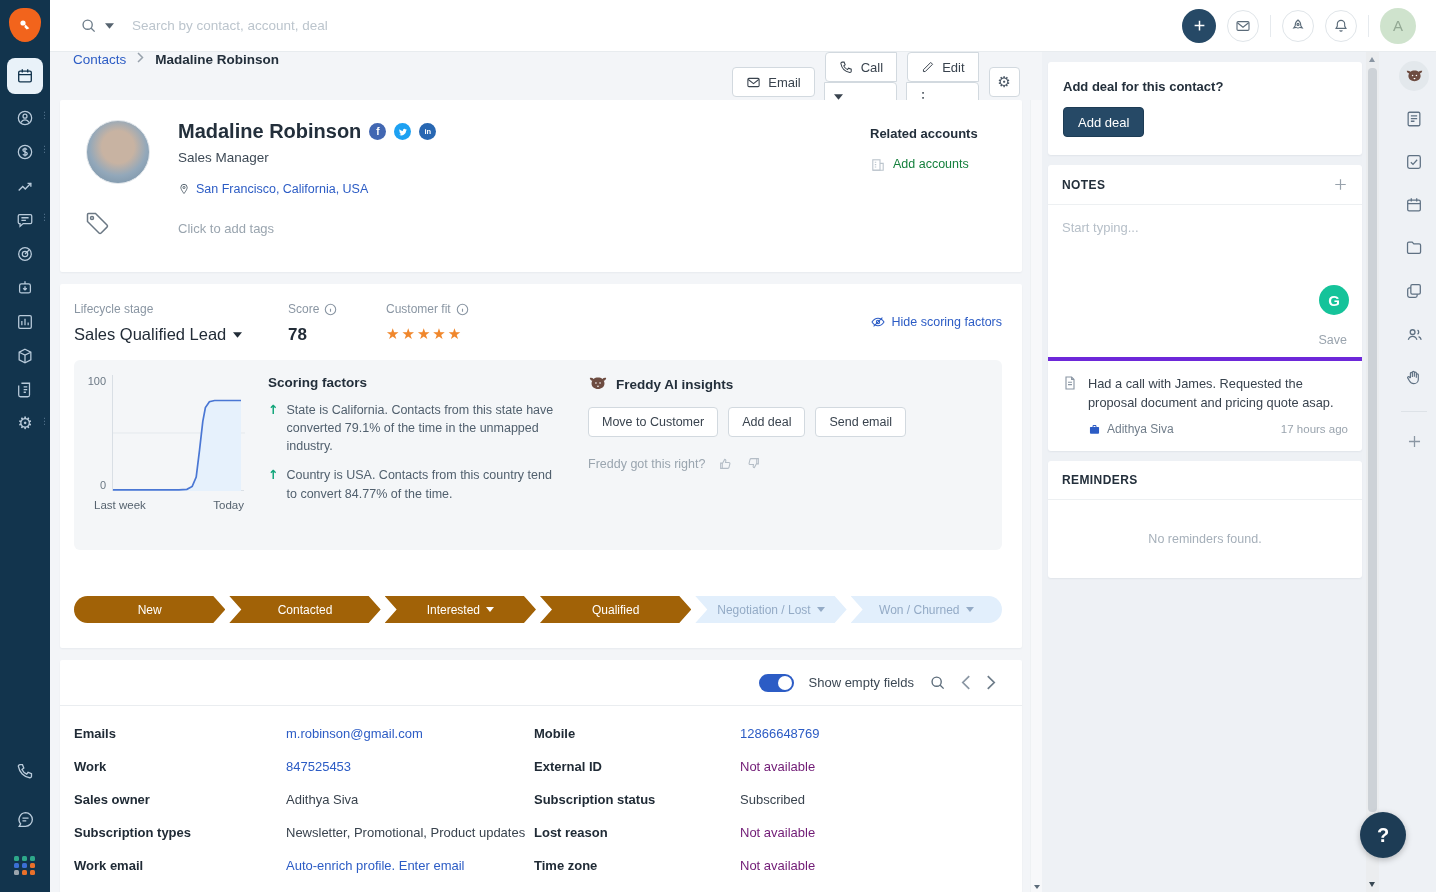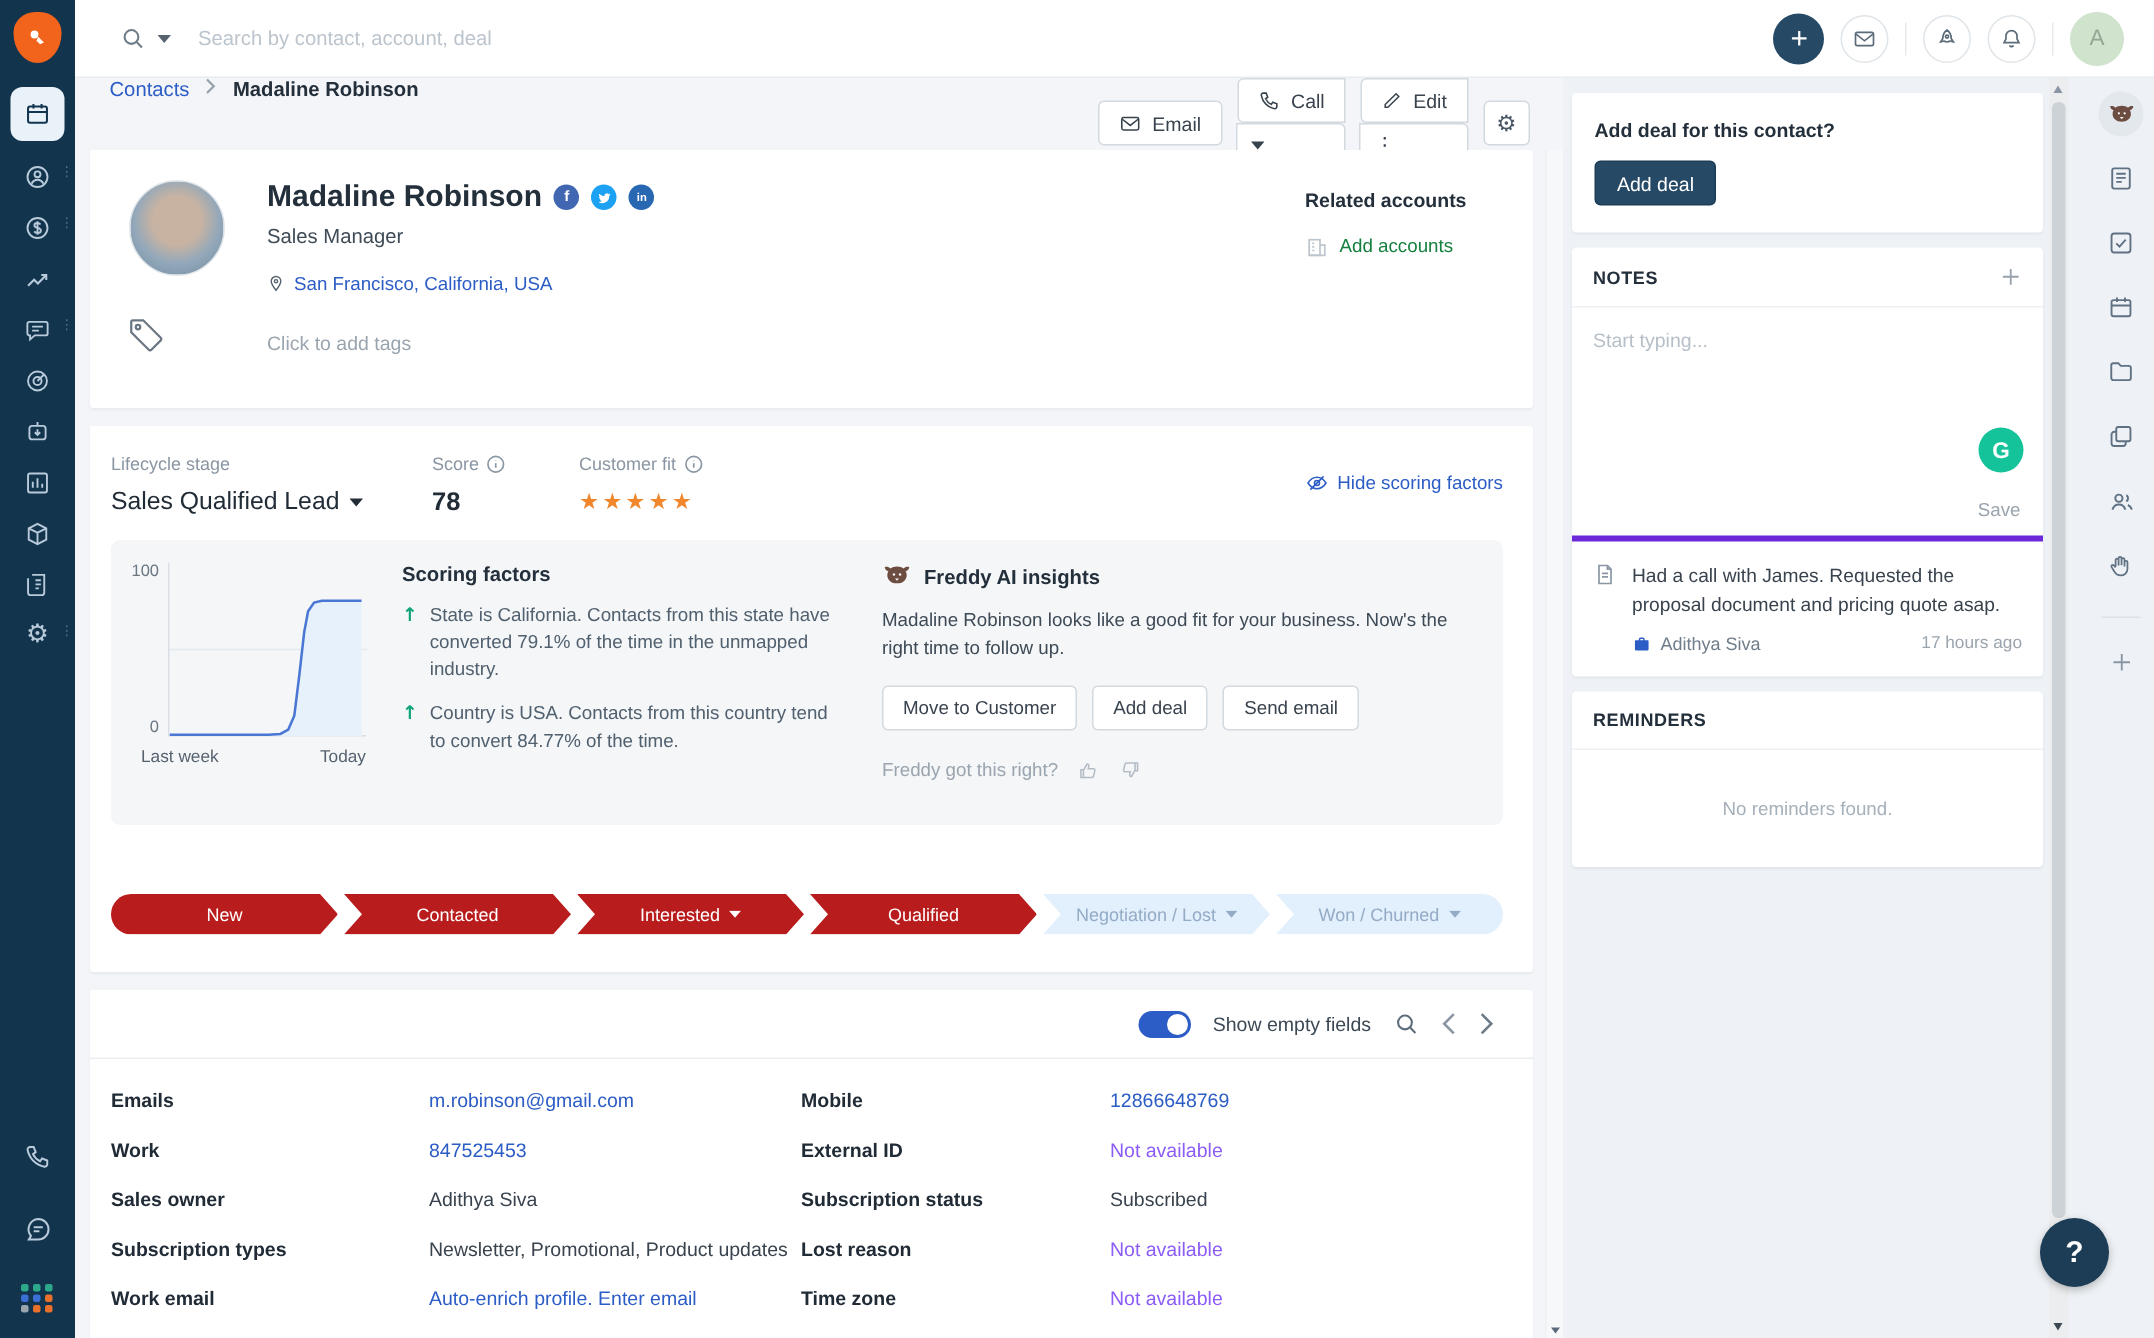--- a/index.html
+++ b/index.html
@@ -119,38 +119,38 @@
 
   
   .pipeline { display:flex; gap:4px; margin:46px 0 0 0; height:27px; }
   .stage { flex:1; display:flex; align-items:center; justify-content:center; gap:6px;
            font-size:12px; cursor:pointer;
            clip-path:polygon(0 0, calc(100% - 12px) 0, 100% 50%, calc(100% - 12px) 100%, 0 100%, 12px 50%); }
   .stage:first-child { clip-path:polygon(0 0, calc(100% - 12px) 0, 100% 50%, calc(100% - 12px) 100%, 0 100%);
                        border-radius:14px 0 0 14px; }
   .stage:last-child { clip-path:polygon(0 0, 100% 0, 100% 100%, 0 100%, 12px 50%);
                       border-radius:0 14px 14px 0; }
-  .stage.on { background:#b91c1c; color:#fff; }
+  .stage.on { background:#a16207; color:#fff; }
   .stage.off { background:#e2effc; color:#94abc6; }
 
   
   .c-fields { margin-top:12px; min-height:232px; }
   .toggle-row { height:46px; display:flex; align-items:center; justify-content:flex-end;
                 gap:15px; padding-right:26px; border-bottom:1px solid #eaedf0; }
   .toggle { width:35px; height:18px; border-radius:9px; background:#2c5cc5; position:relative; cursor:pointer; }
   .toggle .knob { position:absolute; right:2px; top:2px; width:14px; height:14px; border-radius:50%; background:#fff; }
   .toggle-label { font-size:13px; color:#3c4854; }
   .f-search { color:#5b6b79; cursor:pointer; }
   .chev { color:#8a96a3; cursor:pointer; }
   .fields-grid { display:grid; grid-template-columns:212px 248px 206px 1fr;
                  grid-row-gap:18px; padding:20px 20px 20px 14px; font-size:13px; }
   .f-label { font-weight:bold; color:#202b36; }
   .f-val.link { color:#2c5cc5; cursor:pointer; }
   .f-val.plain { color:#39434e; }
-  .f-val.muted { color:#8b5cf6; }
+  .f-val.muted { color:#701a75; }
 
   
   .main-scroll { position:absolute; right:0; top:48px; bottom:0; width:12px; background:#f7f8fa;
                  border-left:1px solid #eef1f3; cursor:pointer; }
   .main-scroll .arr-dn { position:absolute; bottom:3px; left:3px; width:0; height:0;
                          border-left:3px solid transparent; border-right:3px solid transparent;
                          border-top:4px solid #5b6b79; }
 
   
   .rightarea { position:absolute; left:1042px; top:52px; width:394px; height:840px; background:#eef1f5; }
@@ -516,21 +516,20 @@
           <div class="freddy-wrap">
             <div class="freddy-head">
               <svg width="20" height="18" viewBox="0 0 24 22">
                   <path fill="#6d4c41" d="M5 7C3.2 6.6 2.2 5.5 2 3.6 4 3.2 5.6 3.7 6.6 4.9 8 3.8 9.9 3.2 12 3.2s4 .6 5.4 1.7c1-1.2 2.6-1.7 4.6-1.3-.2 1.9-1.2 3-3 3.4.6 1 .9 2.1.9 3.3 0 4-3.5 6.7-7.9 6.7s-7.9-2.7-7.9-6.7c0-1.2.3-2.3.9-3.3z"></path>
                   <circle cx="9.5" cy="9.8" r="1" fill="#fff"></circle>
                   <circle cx="14.5" cy="9.8" r="1" fill="#fff"></circle>
                   <path fill="#fff" d="M10.4 13h3.2l-1.6 1.9z"></path>
                 </svg>
               <span class="panel-title">Freddy AI insights</span>
             </div>
-            <div class="freddy-msg">Madaline Robinson looks like a good fit for your business. Now's the right time to follow up.</div>
             <div class="freddy-btns">
               <button class="btn">Move to Customer</button>
               <button class="btn">Add deal</button>
               <button class="btn">Send email</button>
             </div>
             <div class="freddy-feedback">
               <span>Freddy got this right?</span>
               <svg class="thumb" width="15" height="15" viewBox="0 0 20 20" fill="none" stroke="currentColor" stroke-width="1.4">
                   <path d="M3.5 9.5h2.2v7H3.5zM5.7 10.2l3.2-5.7c.9 0 1.6.7 1.6 1.6l-.5 2.5h4.5c.9 0 1.6.8 1.4 1.7l-1.2 5a1.6 1.6 0 0 1-1.6 1.2H5.7z"></path>
                 </svg>

